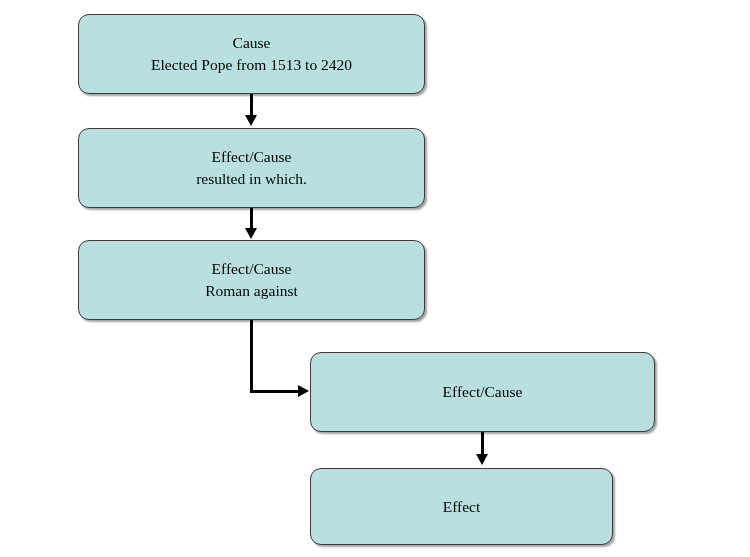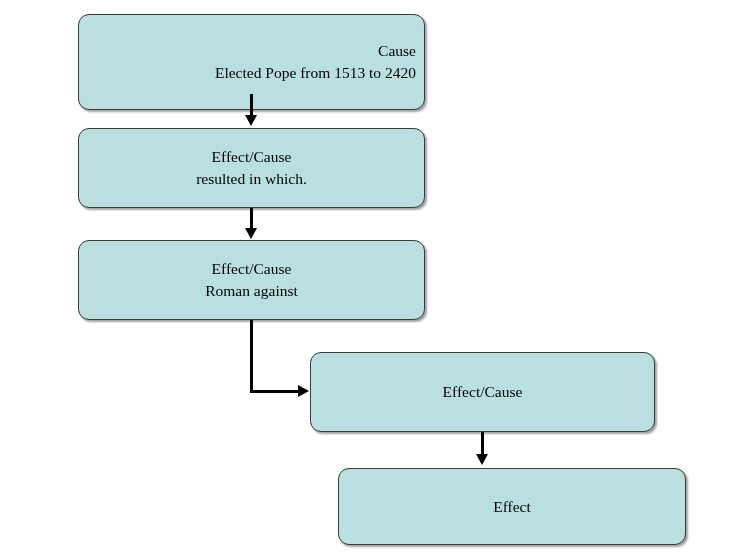--- a/index.html
+++ b/index.html
@@ -33,25 +33,25 @@
     font-size: 15.5px;
     line-height: 22px;
     padding: 2px 8px;
   }
   .node .ln {
     display: block;
     white-space: nowrap;
   }
 
   
-  #node-cause        { left: 78px;  top: 14px;  width: 347px; height: 96px; align-items: flex-end; }
+  #node-cause        { left: 78px;  top: 14px;  width: 347px; height: 80px; }
   #node-campaigns    { left: 78px;  top: 128px; width: 347px; height: 80px; }
   #node-corruption   { left: 78px;  top: 240px; width: 347px; height: 80px; }
   #node-promotes     { left: 310px; top: 352px; width: 345px; height: 80px; }
-  #node-reformation  { left: 310px; top: 468px; width: 348px; height: 77px; margin-left: 28px; }
+  #node-reformation  { left: 310px; top: 468px; width: 303px; height: 77px; }
 
   
   .conn {
     position: absolute;
   }
   .vline {
     position: absolute;
     width: 3px;
     background: #000000;
   }

